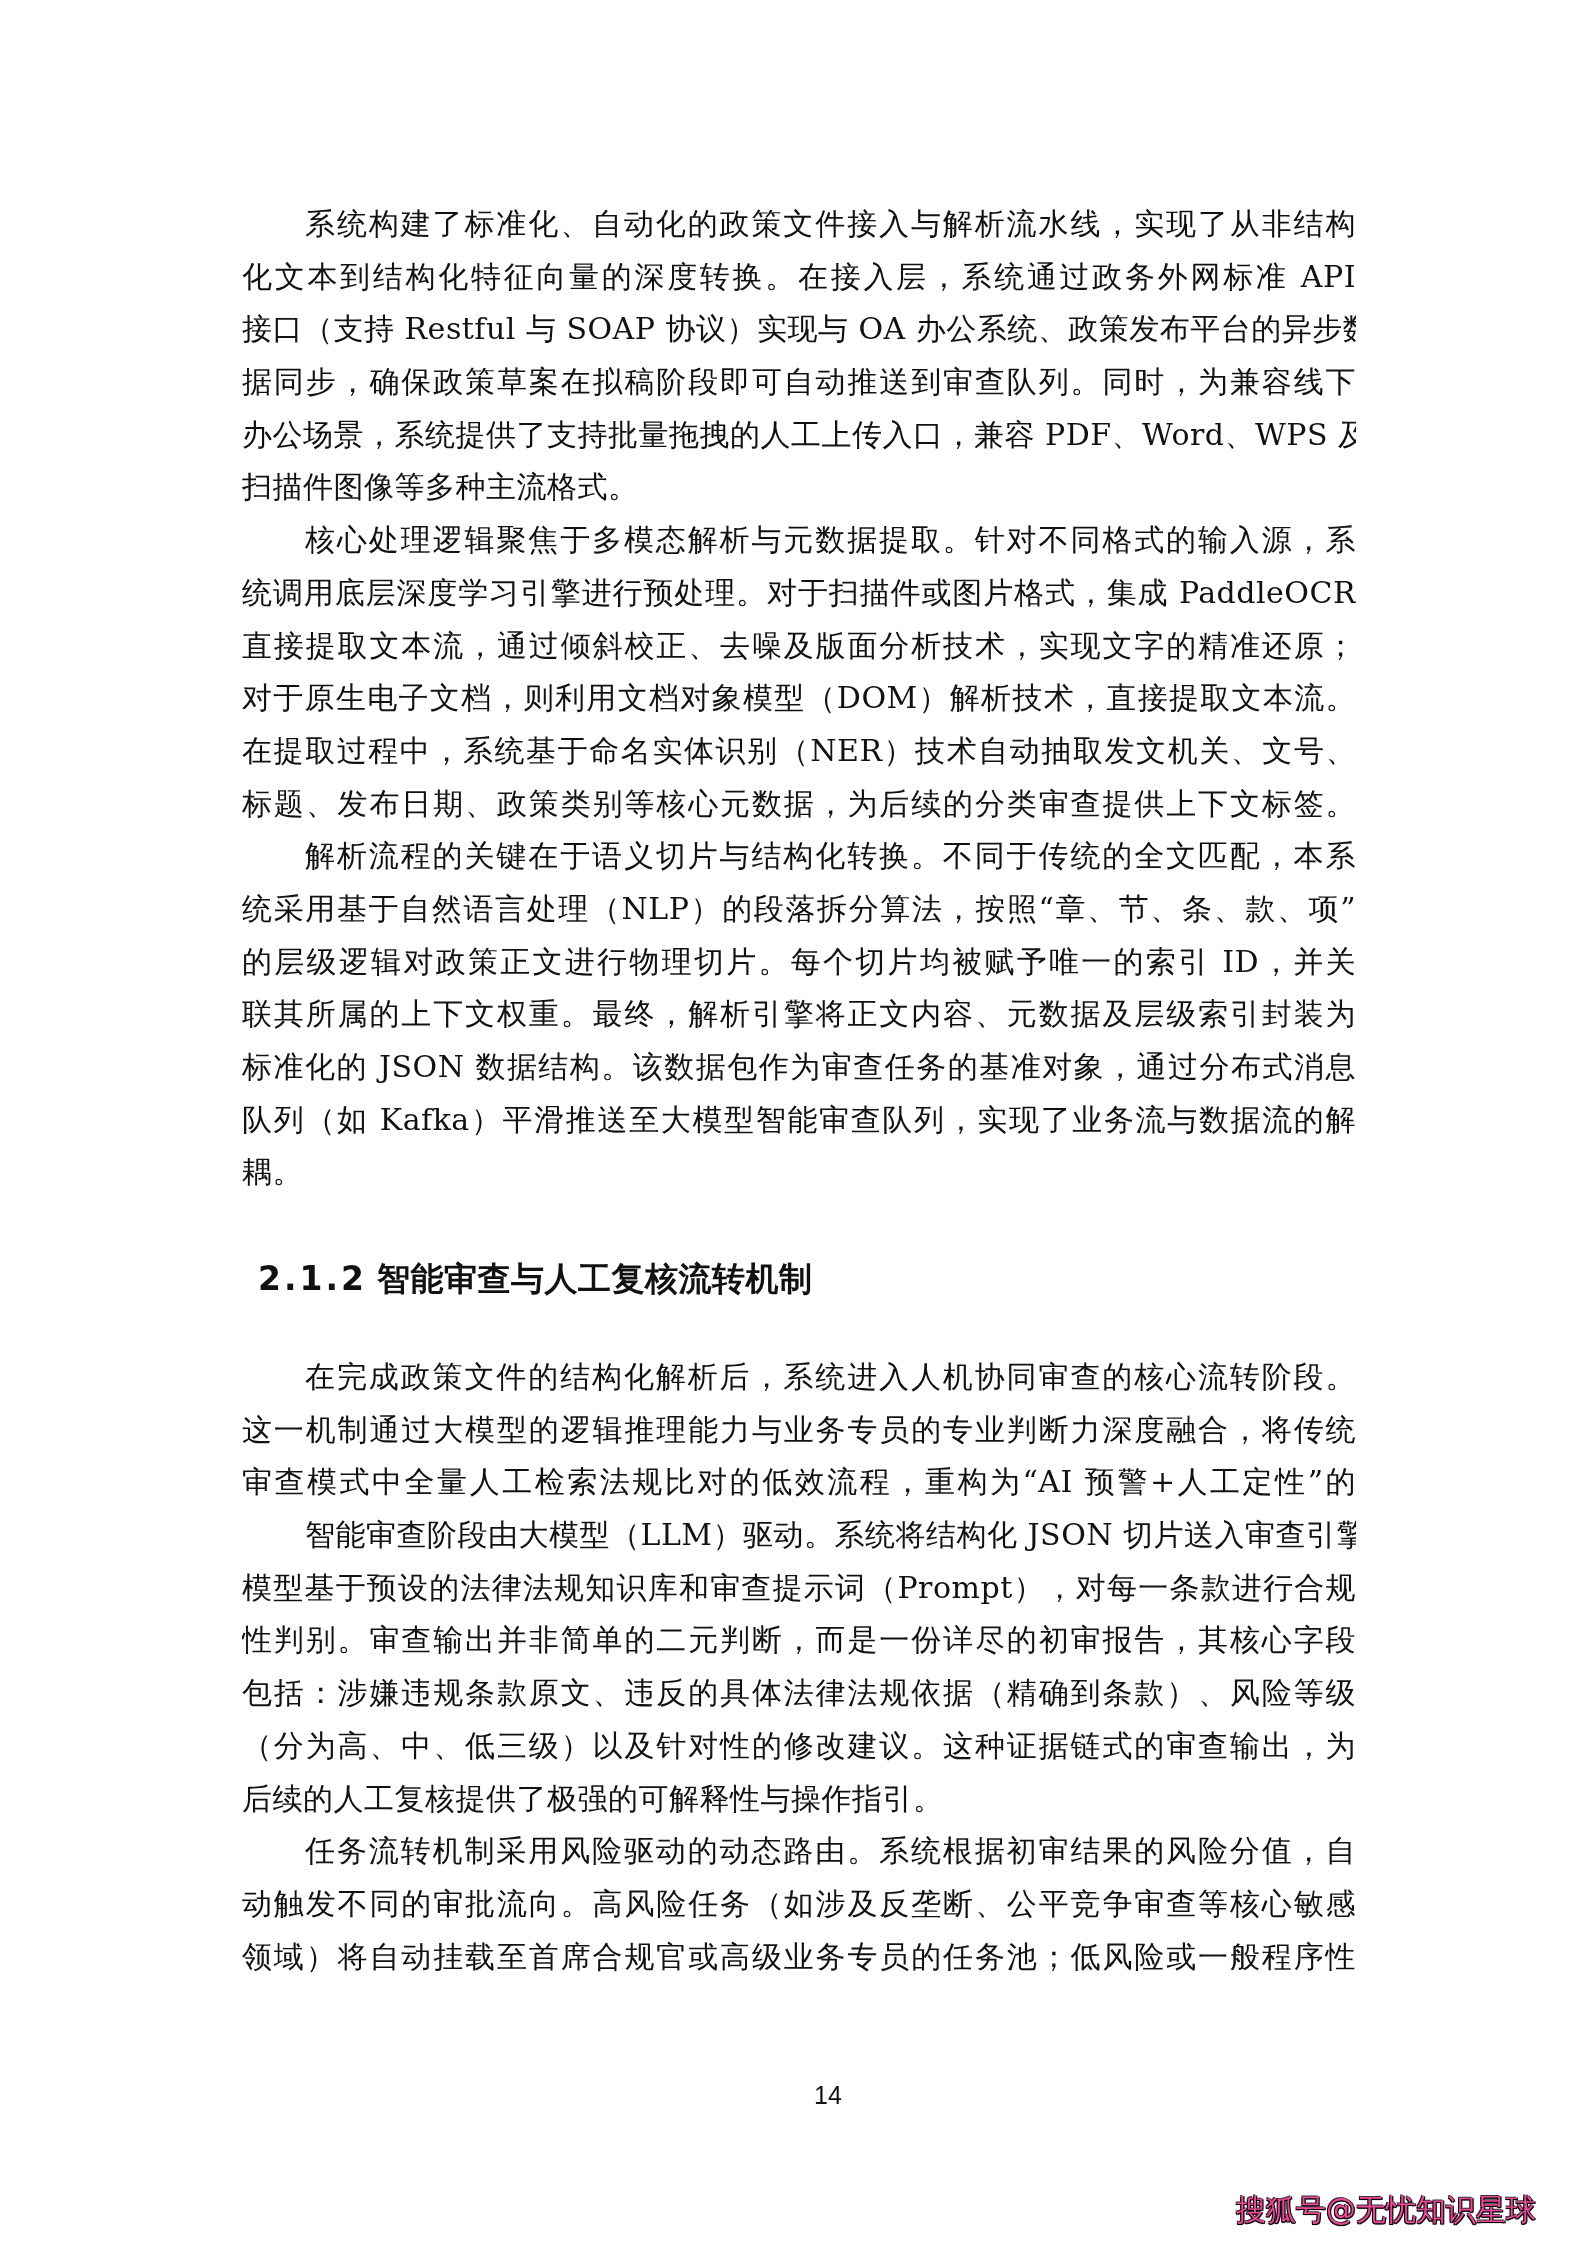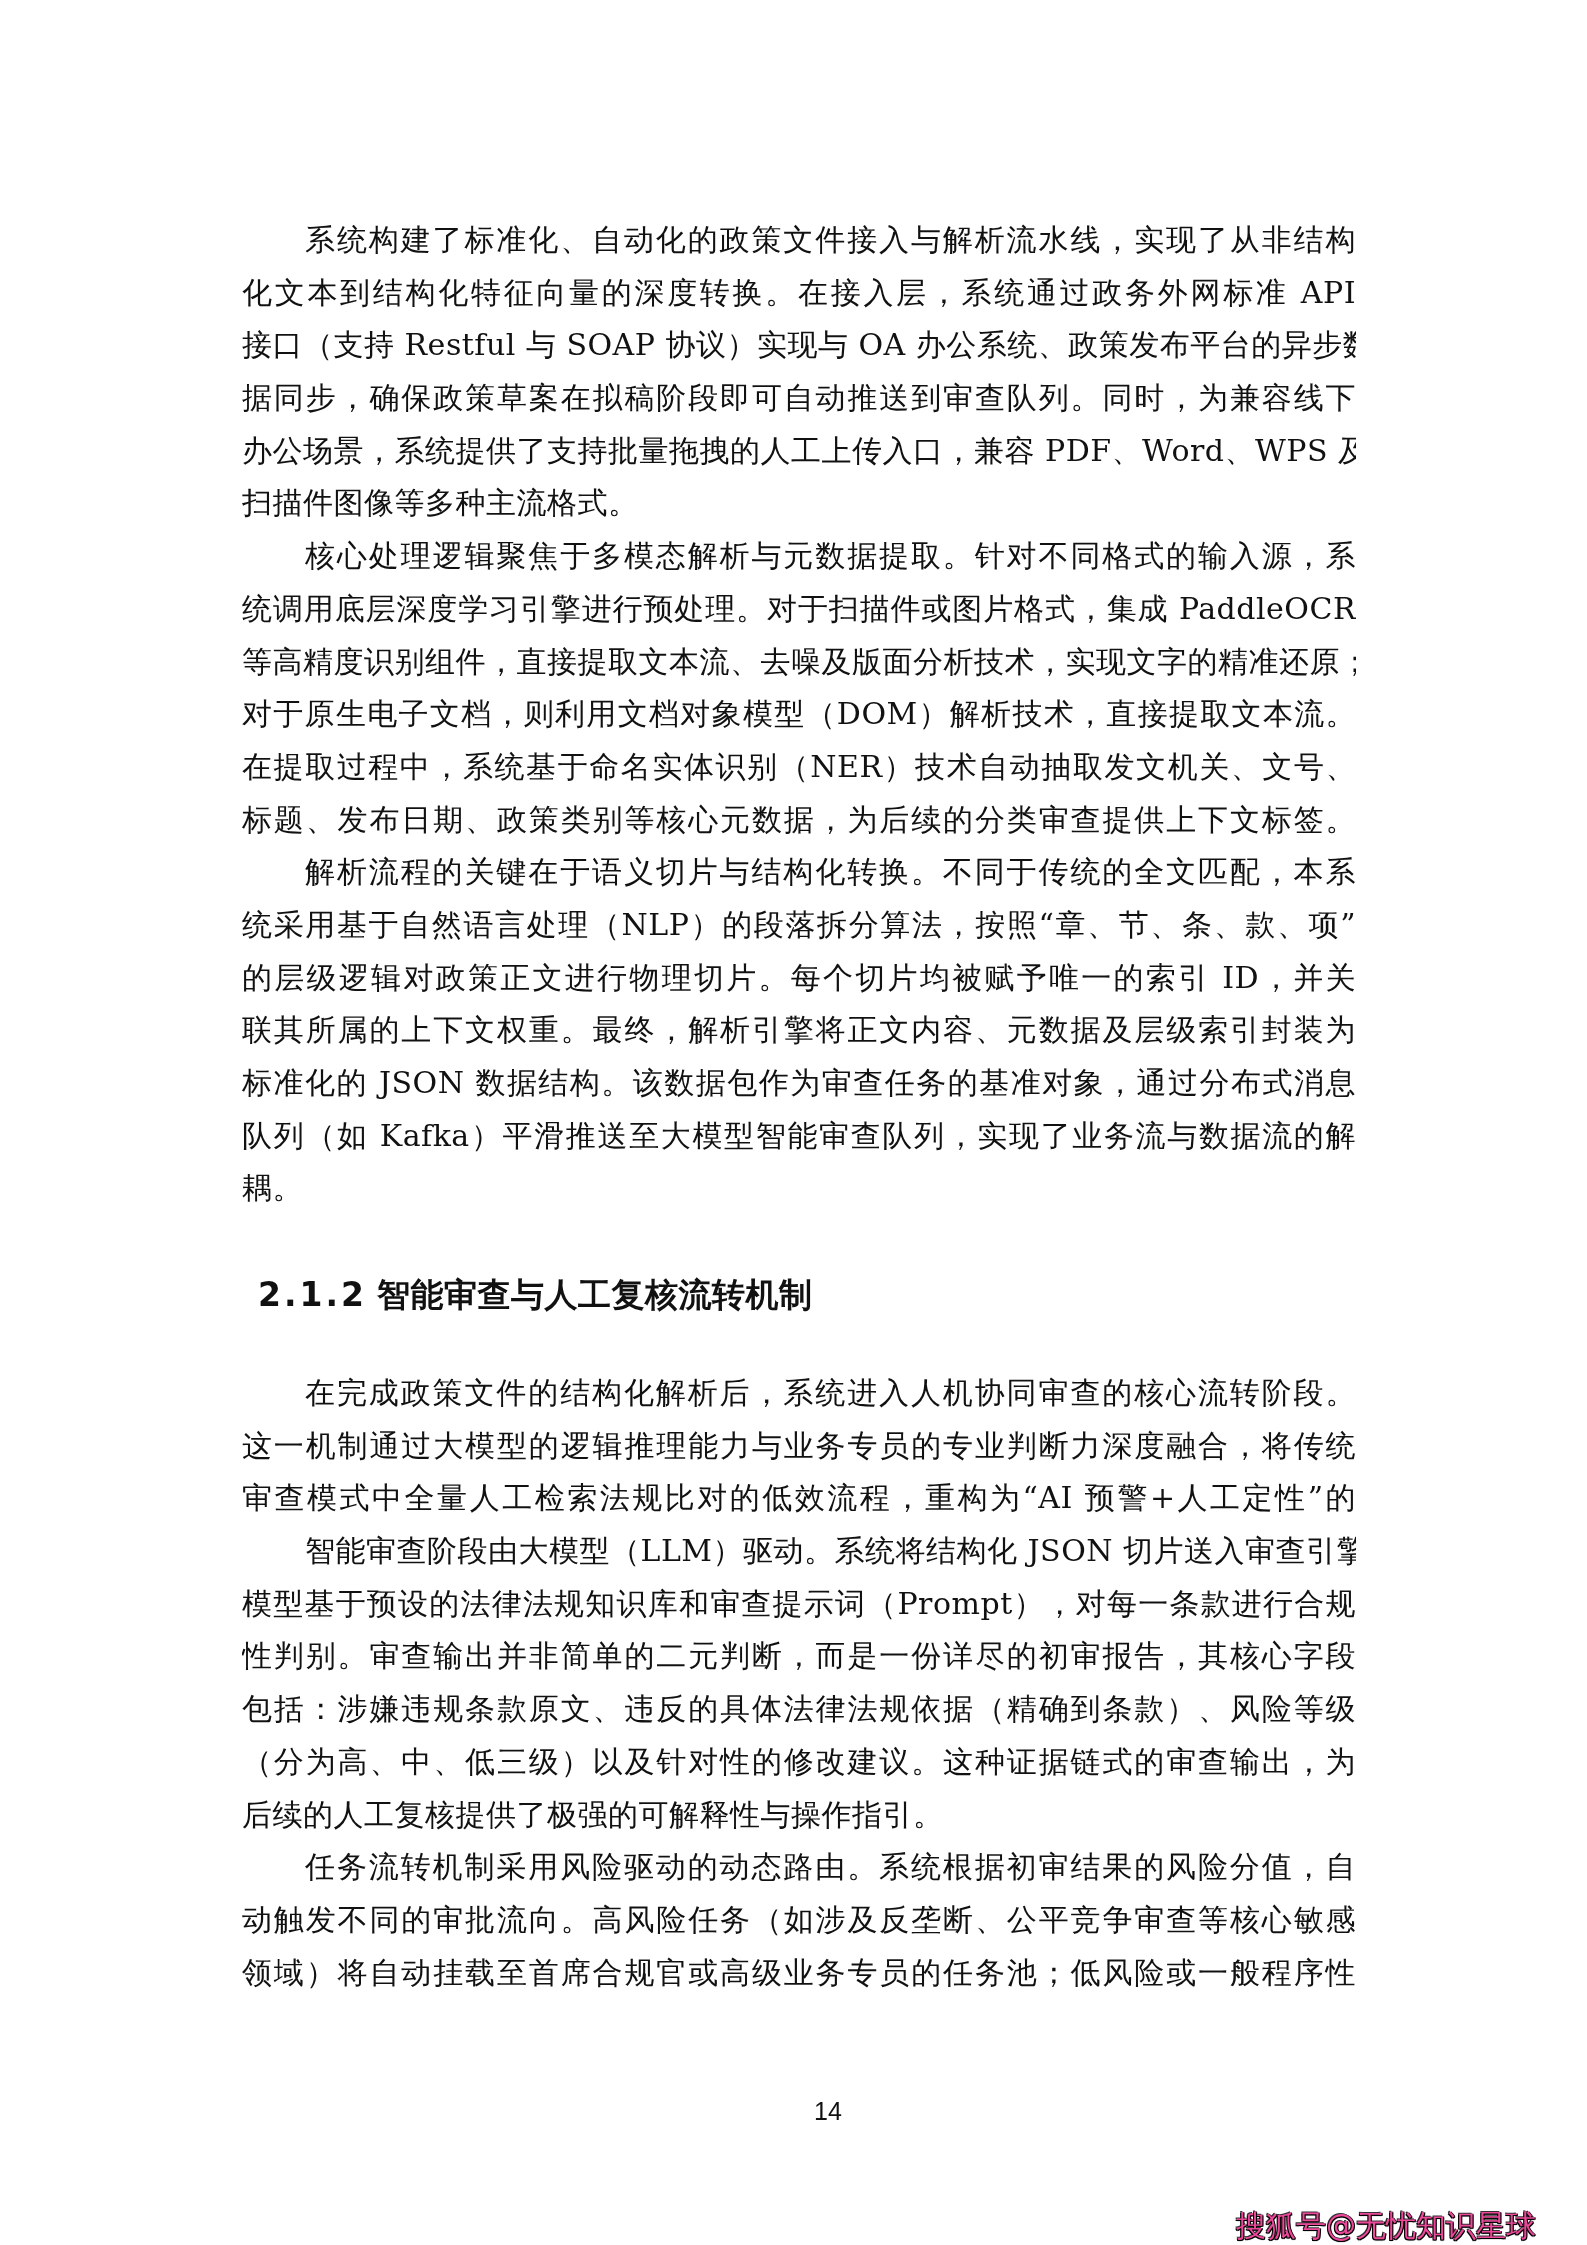--- a/index.html
+++ b/index.html
@@ -14,21 +14,20 @@
     overflow: hidden;
     font-family: "DejaVu Serif", "Liberation Serif", serif;
     color: #111111;
   }
   .page {
     position: absolute;
     left: 0; top: 0;
     width: 1587px;
     height: 1693px;
     background: #ffffff;
-    margin-top: 16px;
   }
   .col {
     position: absolute;
     left: 242px;
     width: 1114px;
   }
   .para { margin: 0; padding: 0; }
   .line {
     display: block;
     height: 52.7px;
@@ -100,21 +99,21 @@
       <span class="line"><span class="line-inner">化文本到结构化特征向量的深度转换。在接入层，系统通过政务外网标准 API</span></span>
       <span class="line"><span class="line-inner">接口（支持 Restful 与 SOAP 协议）实现与 OA 办公系统、政策发布平台的异步数</span></span>
       <span class="line"><span class="line-inner">据同步，确保政策草案在拟稿阶段即可自动推送到审查队列。同时，为兼容线下</span></span>
       <span class="line"><span class="line-inner">办公场景，系统提供了支持批量拖拽的人工上传入口，兼容 PDF、Word、WPS 及</span></span>
       <span class="line last"><span class="line-inner">扫描件图像等多种主流格式。</span></span>
     </div>
 
     <div class="para">
       <span class="line indent"><span class="line-inner">核心处理逻辑聚焦于多模态解析与元数据提取。针对不同格式的输入源，系</span></span>
       <span class="line"><span class="line-inner">统调用底层深度学习引擎进行预处理。对于扫描件或图片格式，集成 PaddleOCR</span></span>
-      <span class="line"><span class="line-inner">等高精度识别组件，直接提取文本流、去噪及版面分析技术，实现文字的精准还原；</span></span>
+      <span class="line"><span class="line-inner">直接提取文本流，通过倾斜校正、去噪及版面分析技术，实现文字的精准还原；</span></span>
       <span class="line"><span class="line-inner">对于原生电子文档，则利用文档对象模型（DOM）解析技术，直接提取文本流。</span></span>
       <span class="line"><span class="line-inner">在提取过程中，系统基于命名实体识别（NER）技术自动抽取发文机关、文号、</span></span>
       <span class="line"><span class="line-inner">标题、发布日期、政策类别等核心元数据，为后续的分类审查提供上下文标签。</span></span>
     </div>
 
     <div class="para">
       <span class="line indent"><span class="line-inner">解析流程的关键在于语义切片与结构化转换。不同于传统的全文匹配，本系</span></span>
       <span class="line"><span class="line-inner">统采用基于自然语言处理（NLP）的段落拆分算法，按照“章、节、条、款、项”</span></span>
       <span class="line"><span class="line-inner">的层级逻辑对政策正文进行物理切片。每个切片均被赋予唯一的索引 ID，并关</span></span>
       <span class="line"><span class="line-inner">联其所属的上下文权重。最终，解析引擎将正文内容、元数据及层级索引封装为</span></span>

